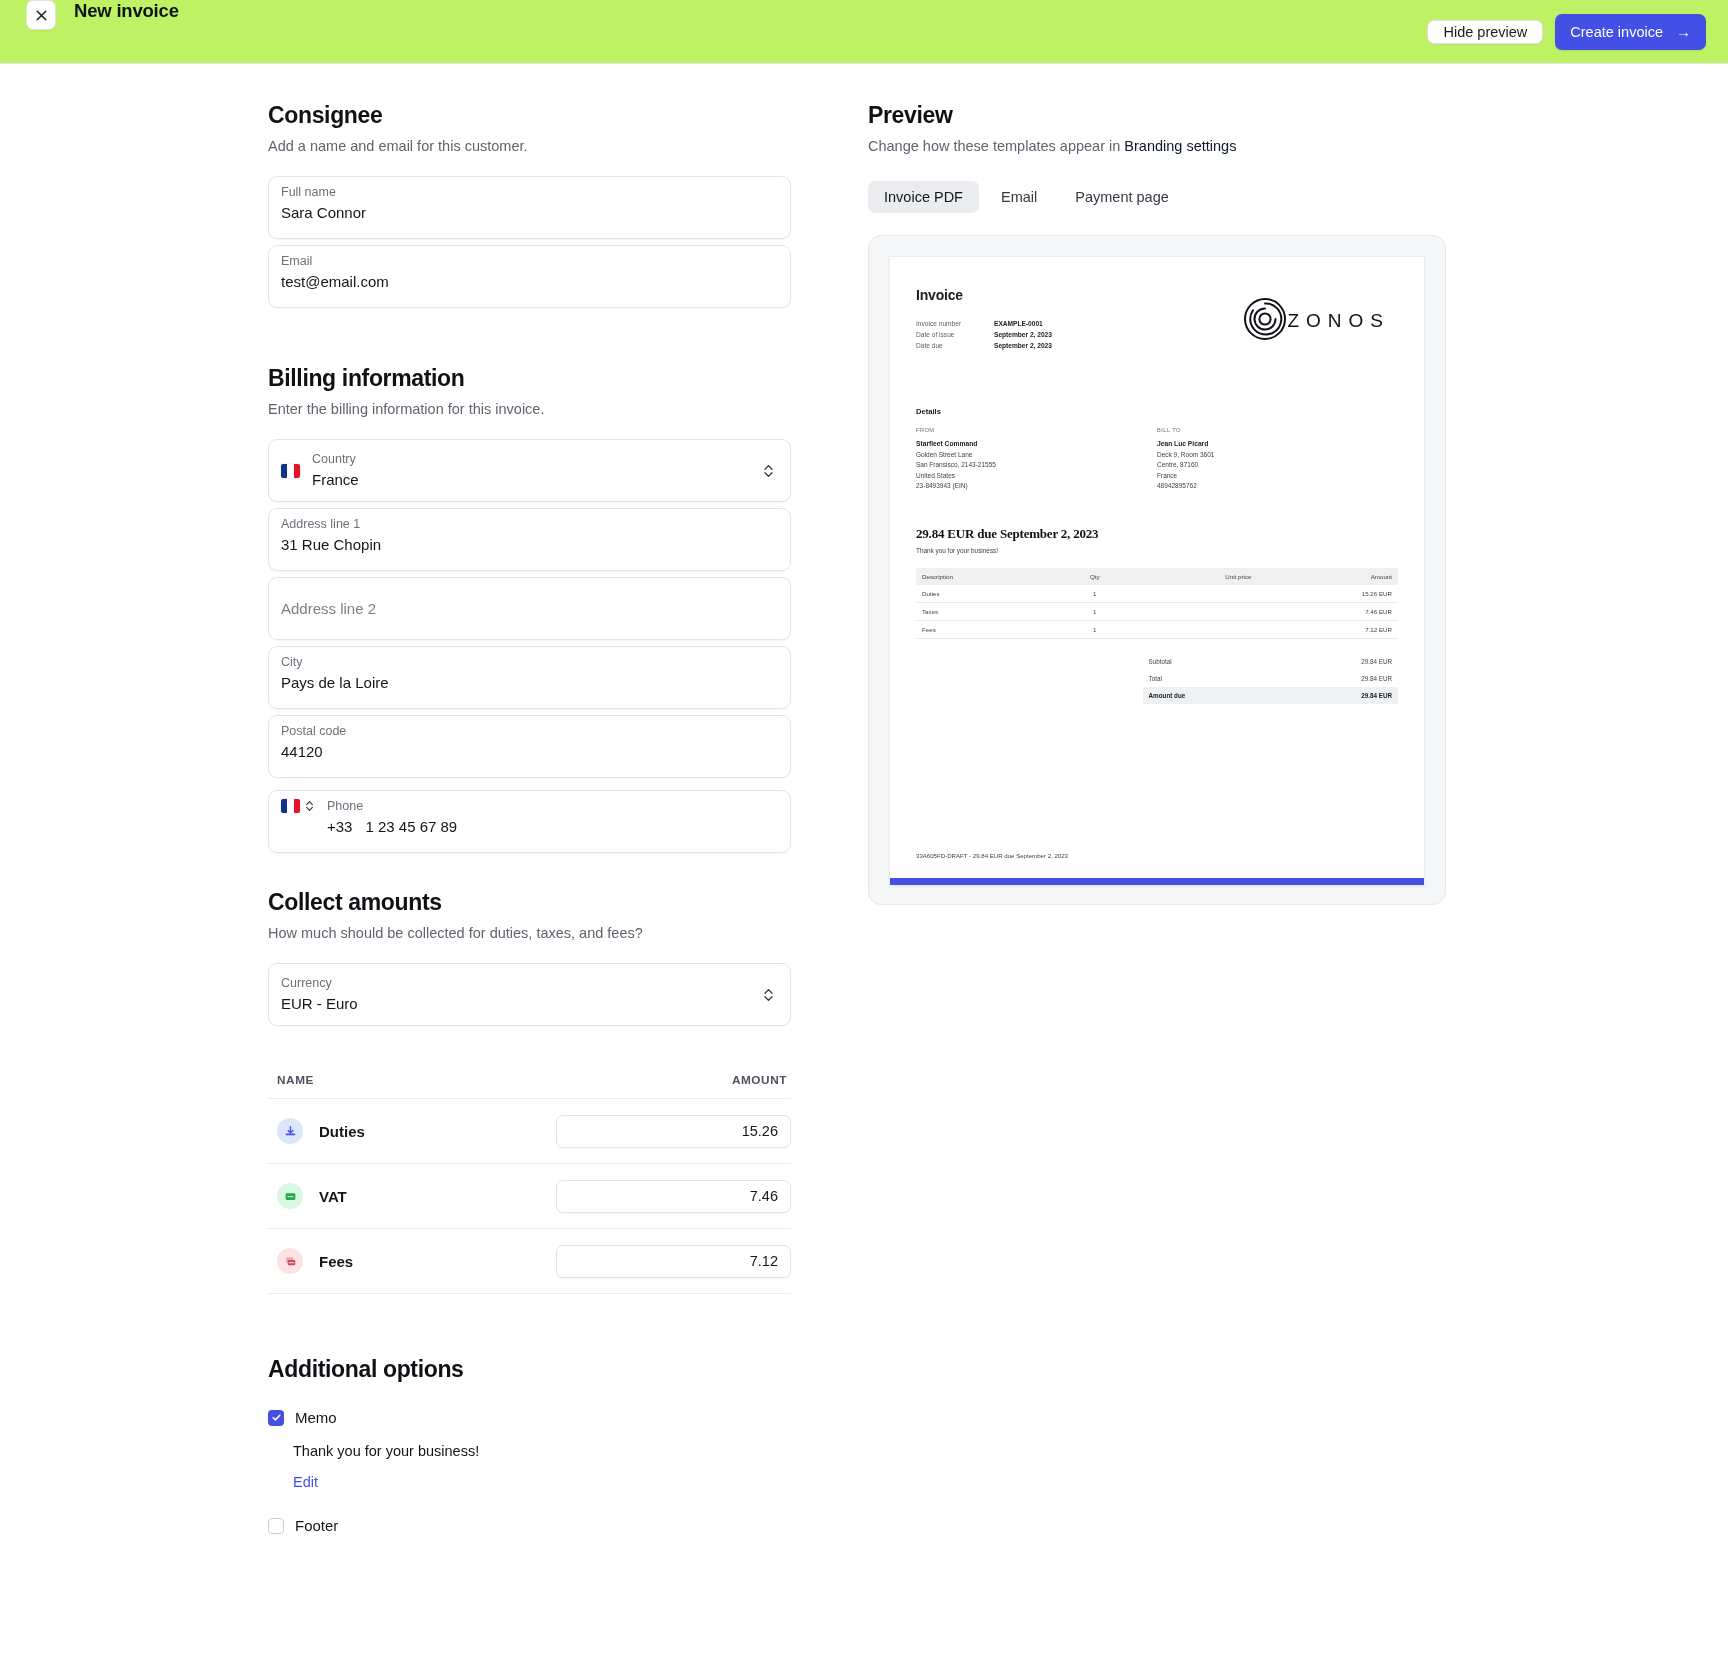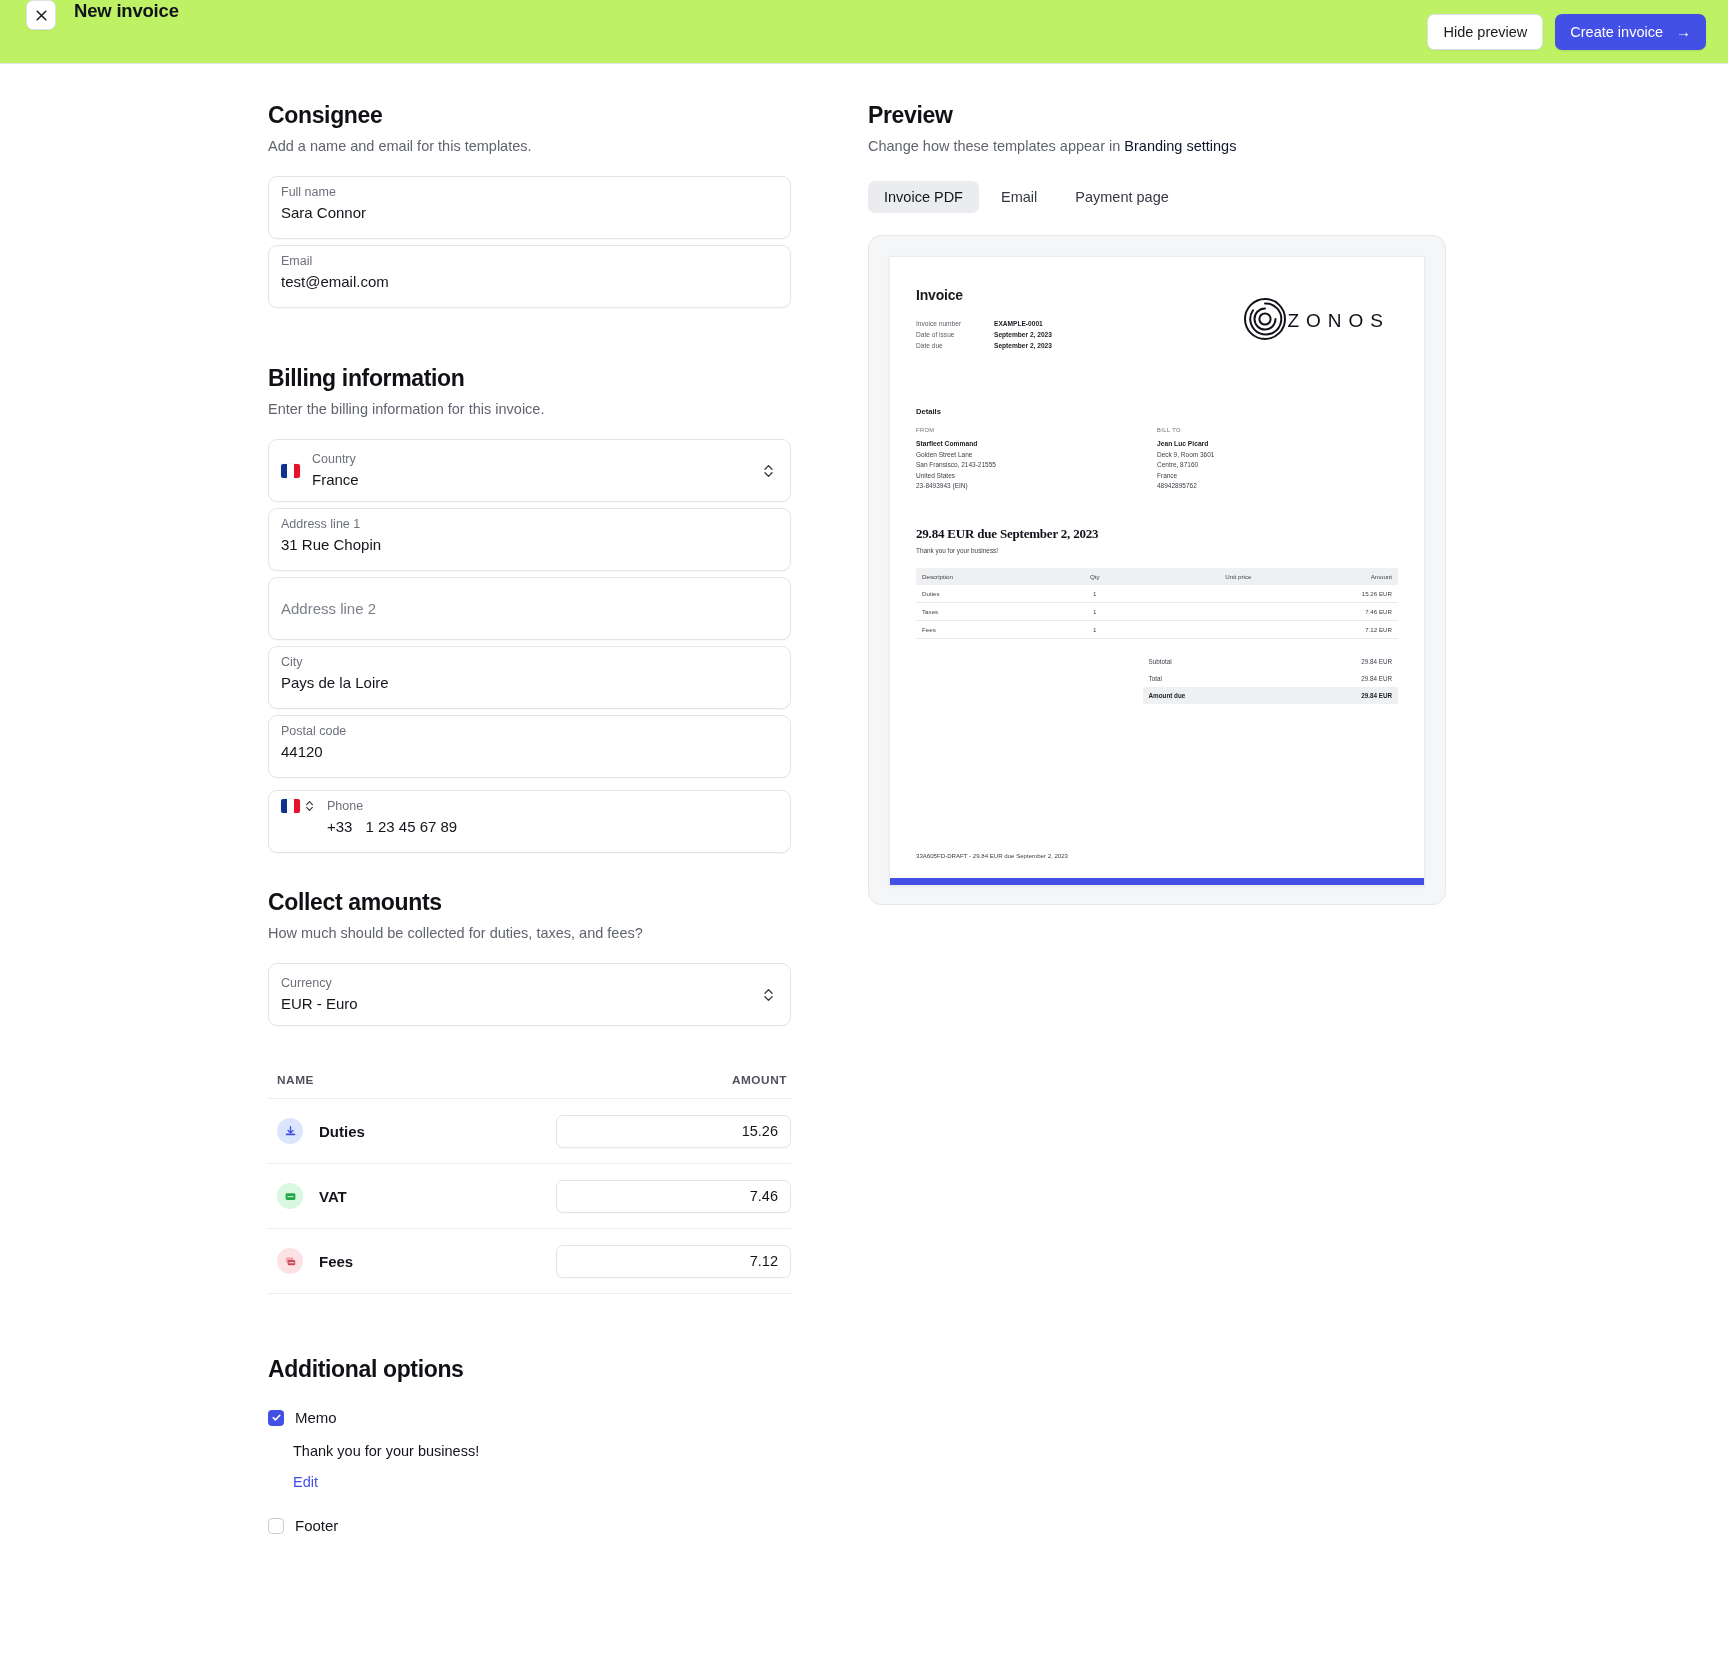--- a/index.html
+++ b/index.html
@@ -33,21 +33,21 @@
   .close-btn svg { display:block; }
   .topbar-title {
     margin-left: 18px;
     font-size: 18.5px;
     font-weight: 700;
     letter-spacing: -0.2px;
     color: #11131a;
   }
   .topbar-actions { margin-left: auto; display: flex; align-items: center; gap: 12px; }
   .btn-secondary {
-    height: 36px;
+    height: 24px;
     padding: 0 15px;
     border: 1px solid #dfe0e3;
     border-radius: 7px;
     background: #fff;
     font-size: 14.5px;
     font-weight: 500;
     color: #1a1c22;
     display: flex; align-items: center;
     box-shadow: 0 1px 1px rgba(0,0,0,.04);
     cursor: pointer;
@@ -276,21 +276,21 @@
     </button>
   </div>
 </div>
 
 <div class="page">
 
   <div class="col-left">
 
     <div>
       <div class="section-title">Consignee</div>
-      <div class="section-sub">Add a name and email for this templates.</div>
+      <div class="section-sub">Add a name and email for this customer.</div>
       <div class="field-group">
         <div class="field">
           <div class="field-col">
             <span class="field-label">Full name</span>
             <span class="field-value">Sara Connor</span>
           </div>
         </div>
         <div class="field">
           <div class="field-col">
             <span class="field-label">Email</span>

